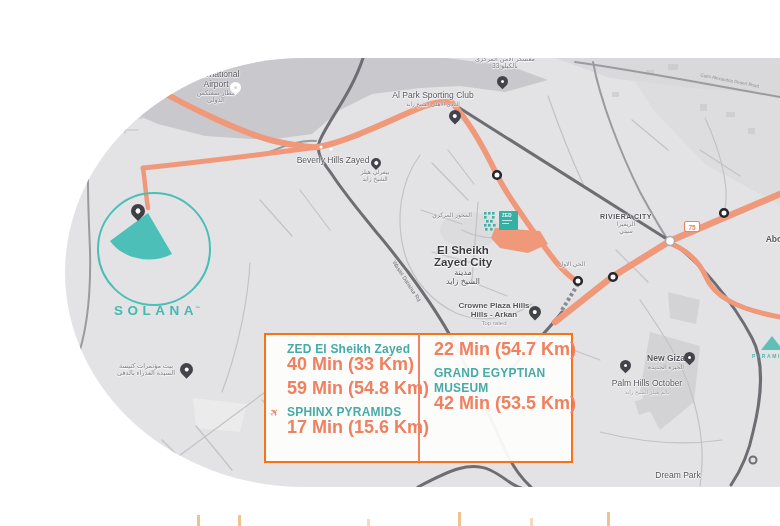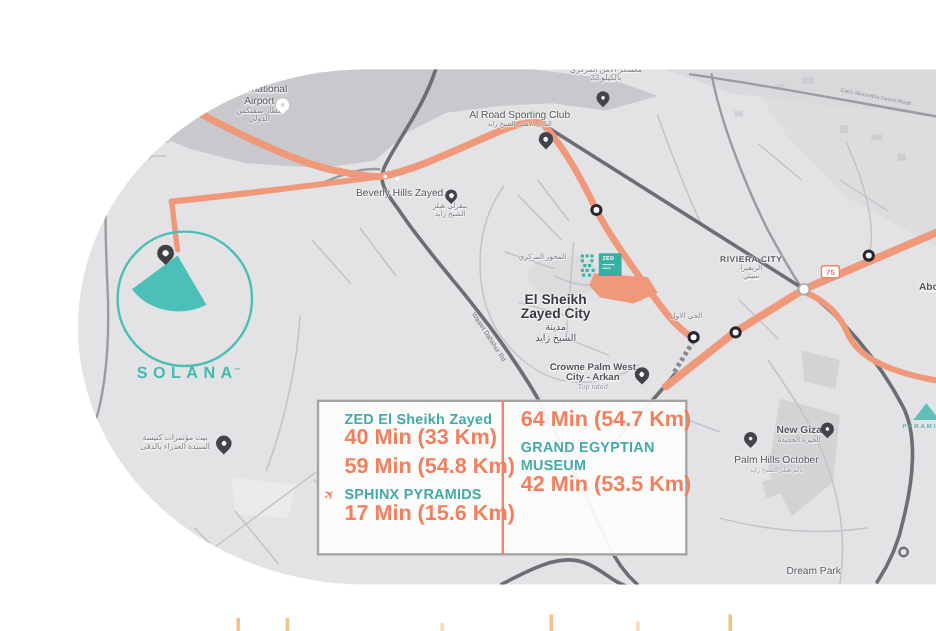--- a/index.html
+++ b/index.html
@@ -32,21 +32,21 @@
   .pin.white{background:#fdfdfd;}
   .pin.white::after{background:#d8d8da;}
   
   .solana-circle{position:absolute;left:97px;top:192px;width:110px;height:110px;
                  border:2.5px solid #4bbfb6;border-radius:50%;}
   .solana-text{position:absolute;left:157px;top:303px;transform:translateX(-50%);
                font-size:13.5px;font-weight:bold;letter-spacing:4.5px;color:#43bab1;white-space:nowrap;}
   .solana-text sup{font-size:5px;letter-spacing:0;margin-left:-3px;}
   
   .infobox{position:absolute;left:264px;top:333px;width:309px;height:130px;
-           background:rgba(253,253,252,0.95);border:2px solid #a3a3a3;box-sizing:border-box;}
+           background:rgba(253,253,252,0.95);border:2px solid #f97316;box-sizing:border-box;}
   .infobox .divider{position:absolute;left:152px;top:-1px;bottom:-1px;width:2px;background:#ef8465;}
   .col{position:absolute;top:7px;}
   .col.left{left:21px;width:128px;}
   .col.right{left:168px;width:132px;}
   .entry{position:relative;margin-bottom:9px;}
   .entry .title{font-size:12px;font-weight:bold;color:#46aba8;letter-spacing:0.2px;
                 line-height:15px;white-space:normal;}
   .entry .value{font-size:18px;font-weight:bold;color:#f0805f;line-height:15px;white-space:nowrap;}
   .plane{position:absolute;left:-17px;top:1px;font-size:11px;color:#f0805f;
          transform:rotate(-40deg);font-weight:normal;}
@@ -175,21 +175,21 @@
   </div>
   <div class="pin white" style="left:230px;top:82px;width:11px;height:11px"></div>
 
   <div class="lbl" style="left:505px;top:55px">
     <div class="ar">معسكر الأمن المركزي</div>
     <div class="ar">بالكيلو 33</div>
   </div>
   <div class="pin" style="left:497px;top:76px;width:11px;height:11px"></div>
 
   <div class="lbl" style="left:433px;top:91px">
-    <div class="en light">Al Road Sporting Club</div>
+    <div class="en light">Al Park Sporting Club</div>
     <div class="ar" style="font-size:5.5px">النادي الاهلي الشيخ زايد</div>
   </div>
   <div class="pin" style="left:449px;top:110px;width:12px;height:12px"></div>
 
   <div class="lbl" style="left:333px;top:156px">
     <div class="en light">Beverly Hills Zayed</div>
   </div>
   <div class="lbl" style="left:375px;top:169px">
     <div class="ar" style="font-size:6px">بيفرلي هيلز</div>
     <div class="ar" style="font-size:6px">الشيخ زايد</div>
@@ -214,22 +214,22 @@
     <div class="en" style="font-size:7px;letter-spacing:.5px">RIVIERA CITY</div>
     <div class="ar" style="font-size:6px">الريفيرا</div>
     <div class="ar" style="font-size:6px">سيتي</div>
   </div>
 
   <div class="lbl" style="left:774px;top:235px">
     <div class="en">Abo</div>
   </div>
 
   <div class="lbl" style="left:494px;top:302px">
-    <div class="en" style="font-size:8px">Crowne Palm West</div>
-    <div class="en" style="font-size:8px">City - Arkan</div>
+    <div class="en" style="font-size:8px">Crowne Plaza Hills</div>
+    <div class="en" style="font-size:8px">Hills - Arkan</div>
     <div class="sub">Top rated</div>
   </div>
   <div class="pin" style="left:529px;top:306px;width:12px;height:12px"></div>
 
   <div class="lbl" style="left:146px;top:362px">
     <div class="ar">بيت مؤتمرات كنيسة</div>
     <div class="ar">السيدة العذراء بالدقى</div>
   </div>
   <div class="pin" style="left:180px;top:363px;width:13px;height:13px"></div>
 
@@ -278,21 +278,21 @@
         <div class="value">59 Min (54.8 Km)</div>
       </div>
       <div class="entry">
         <span class="plane">✈</span>
         <div class="title">SPHINX PYRAMIDS</div>
         <div class="value">17 Min  (15.6 Km)</div>
       </div>
     </div>
     <div class="col right">
       <div class="entry">
-        <div class="value">64 Min (54.7 Km)</div>
+        <div class="value">22 Min (54.7 Km)</div>
       </div>
       <div class="entry">
         <div class="title">GRAND EGYPTIAN MUSEUM</div>
         <div class="value">42 Min  (53.5 Km)</div>
       </div>
     </div>
   </div>
 
  </div>
 </div>

